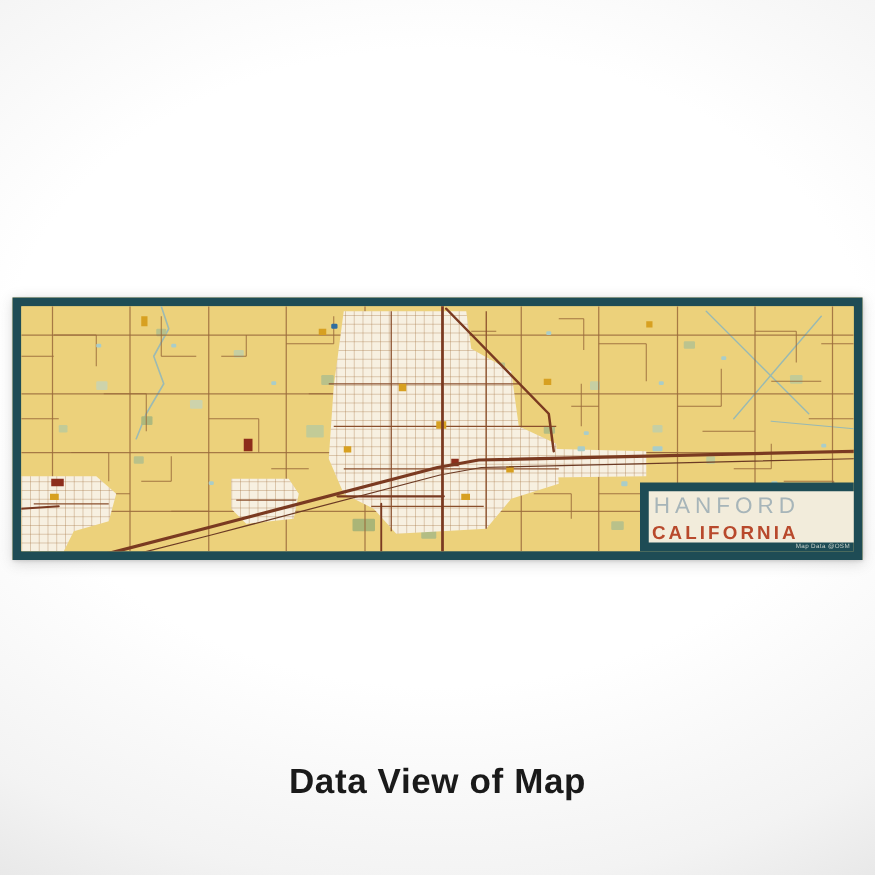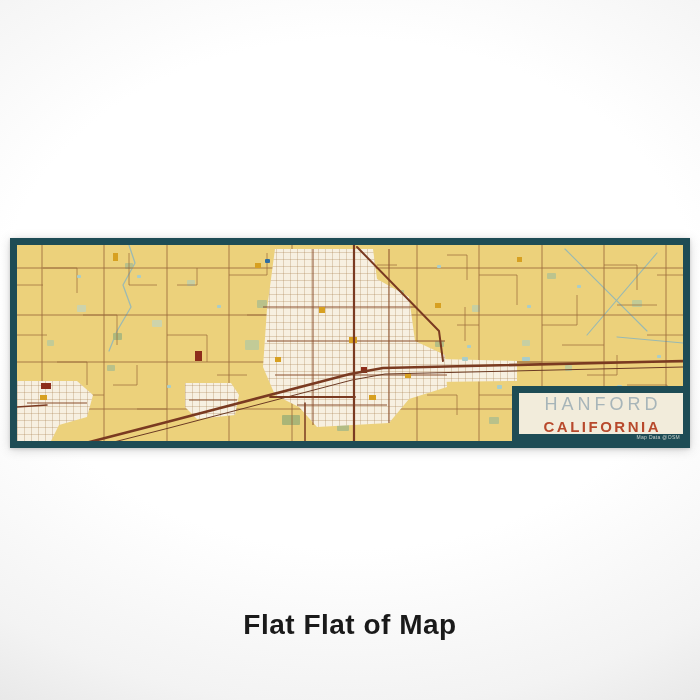--- a/index.html
+++ b/index.html
@@ -28,21 +28,21 @@
   .map{
     position:absolute;left:0;top:0;width:666px;height:196px;display:block;
   }
   .card{
     position:absolute;right:0;bottom:0;width:171px;height:55px;
     background:var(--teal);
   }
   .card-panel{
     position:absolute;left:7px;top:7px;right:0;bottom:7px;
     background:var(--card-bg);
-    display:flex;flex-direction:column;align-items:center;justify-content:center;
+    display:flex;flex-direction:column;align-items:flex-start;justify-content:center;
     row-gap:8px;
   }
   .card-title{
     font-size:18px;line-height:18px;font-weight:400;
     letter-spacing:4px;text-indent:4px;
     color:var(--title-color);
   }
   .card-subtitle{
     font-size:15px;line-height:12px;font-weight:700;
     letter-spacing:2.5px;text-indent:2.5px;
@@ -204,14 +204,14 @@
 
     <div class="card">
       <div class="card-panel">
         <div class="card-title">HANFORD</div>
         <div class="card-subtitle">CALIFORNIA</div>
       </div>
       <div class="card-attr">Map Data @OSM</div>
     </div>
   </div>
 
-  <div class="caption">Flat Flat of Map</div>
+  <div class="caption">Data View of Map</div>
 </div>
 
 </body></html>

